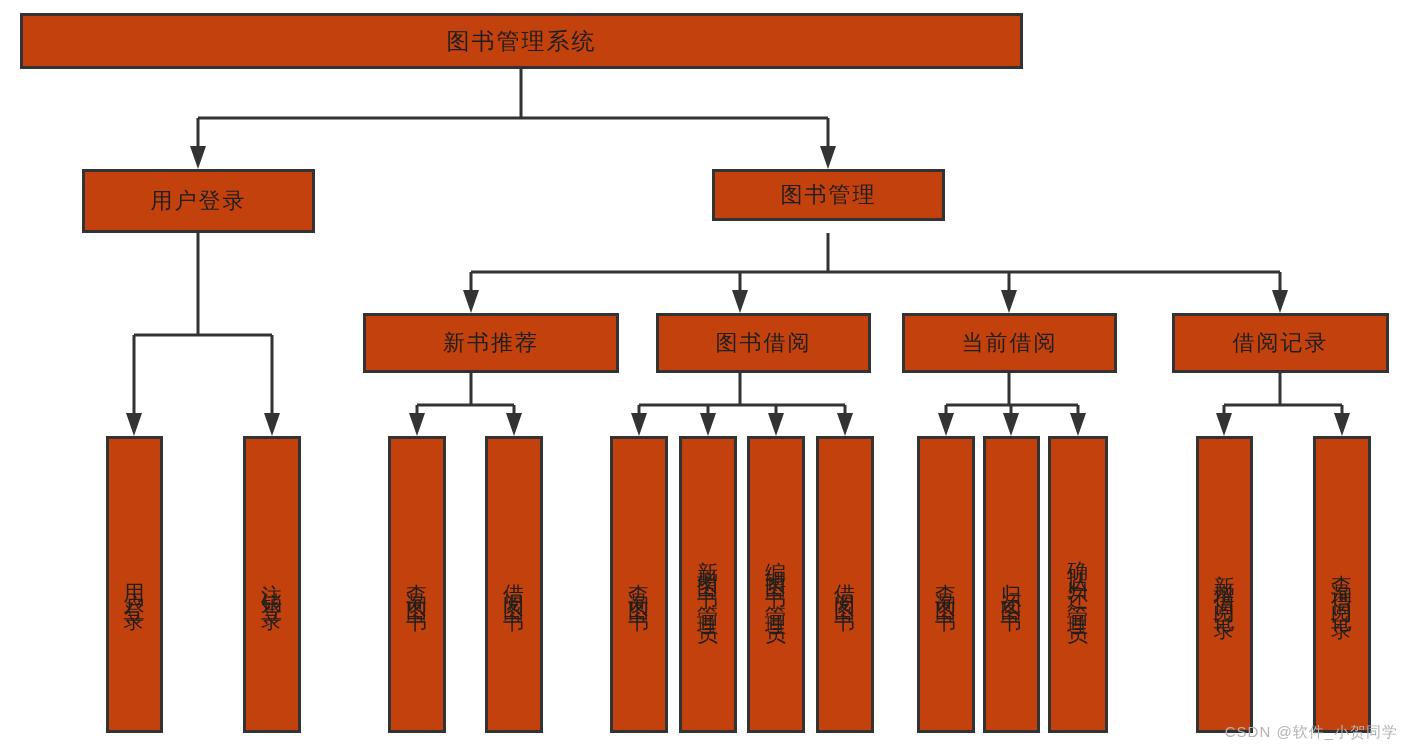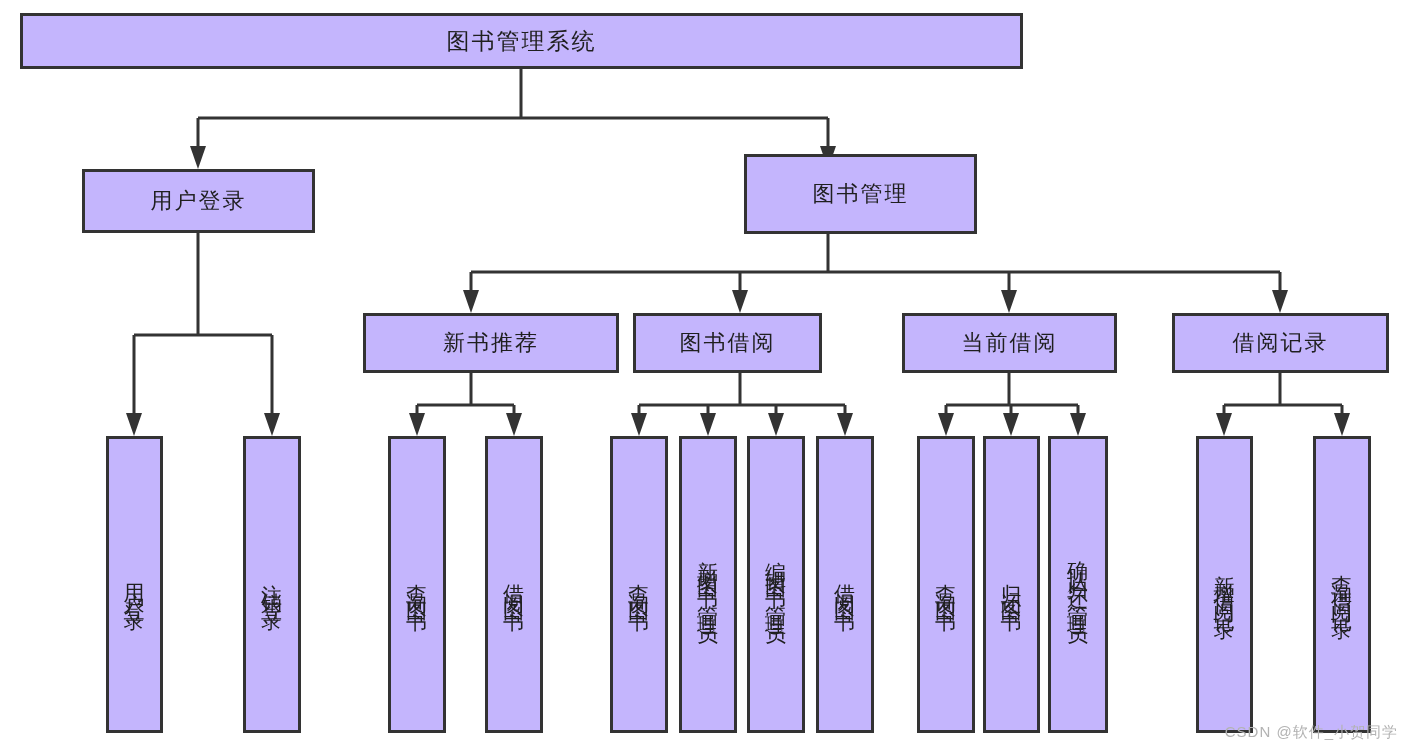--- a/index.html
+++ b/index.html
@@ -8,21 +8,21 @@
     position: relative;
     width: 1405px;
     height: 747px;
     background: var(--background, #ffffff);
     overflow: hidden;
   }
   .node {
     position: absolute;
     box-sizing: border-box;
     border: 3px solid var(--box_border, #333333);
-    background: #c4b5fd;
+    background: #c2410c;
     display: flex;
     align-items: center;
     justify-content: center;
     color: var(--text, #1f1f1f);
   }
   .h-label { font-size: 22px; letter-spacing: 2px; white-space: nowrap; }
   .root-label { font-size: 23px; letter-spacing: 2px; }
   .v-node .v-label {
     writing-mode: vertical-rl;
     font-size: 21px;
@@ -107,28 +107,28 @@
     </g>
   </svg>
 
   <div class="node" style="left:20px; top:13px; width:1003px; height:56px;">
     <span class="h-label root-label">图书管理系统</span>
   </div>
 
   <div class="node" style="left:82px; top:169px; width:233px; height:64px;">
     <span class="h-label">用户登录</span>
   </div>
-  <div class="node" style="left:712px; top:154px; width:233px; height:80px;margin-left:32px;">
+  <div class="node" style="left:712px; top:169px; width:233px; height:52px;">
     <span class="h-label">图书管理</span>
   </div>
 
   <div class="node" style="left:363px; top:313px; width:256px; height:60px;">
     <span class="h-label">新书推荐</span>
   </div>
-  <div class="node" style="left:633px; top:313px; width:189px; height:60px;">
+  <div class="node" style="left:656px; top:313px; width:215px; height:60px;">
     <span class="h-label">图书借阅</span>
   </div>
   <div class="node" style="left:902px; top:313px; width:215px; height:60px;text-align:center;">
     <span class="h-label">当前借阅</span>
   </div>
   <div class="node" style="left:1172px; top:313px; width:217px; height:60px;">
     <span class="h-label">借阅记录</span>
   </div>
 
   <div class="node v-node" style="left:106px; top:436px; width:57px; height:297px;">

